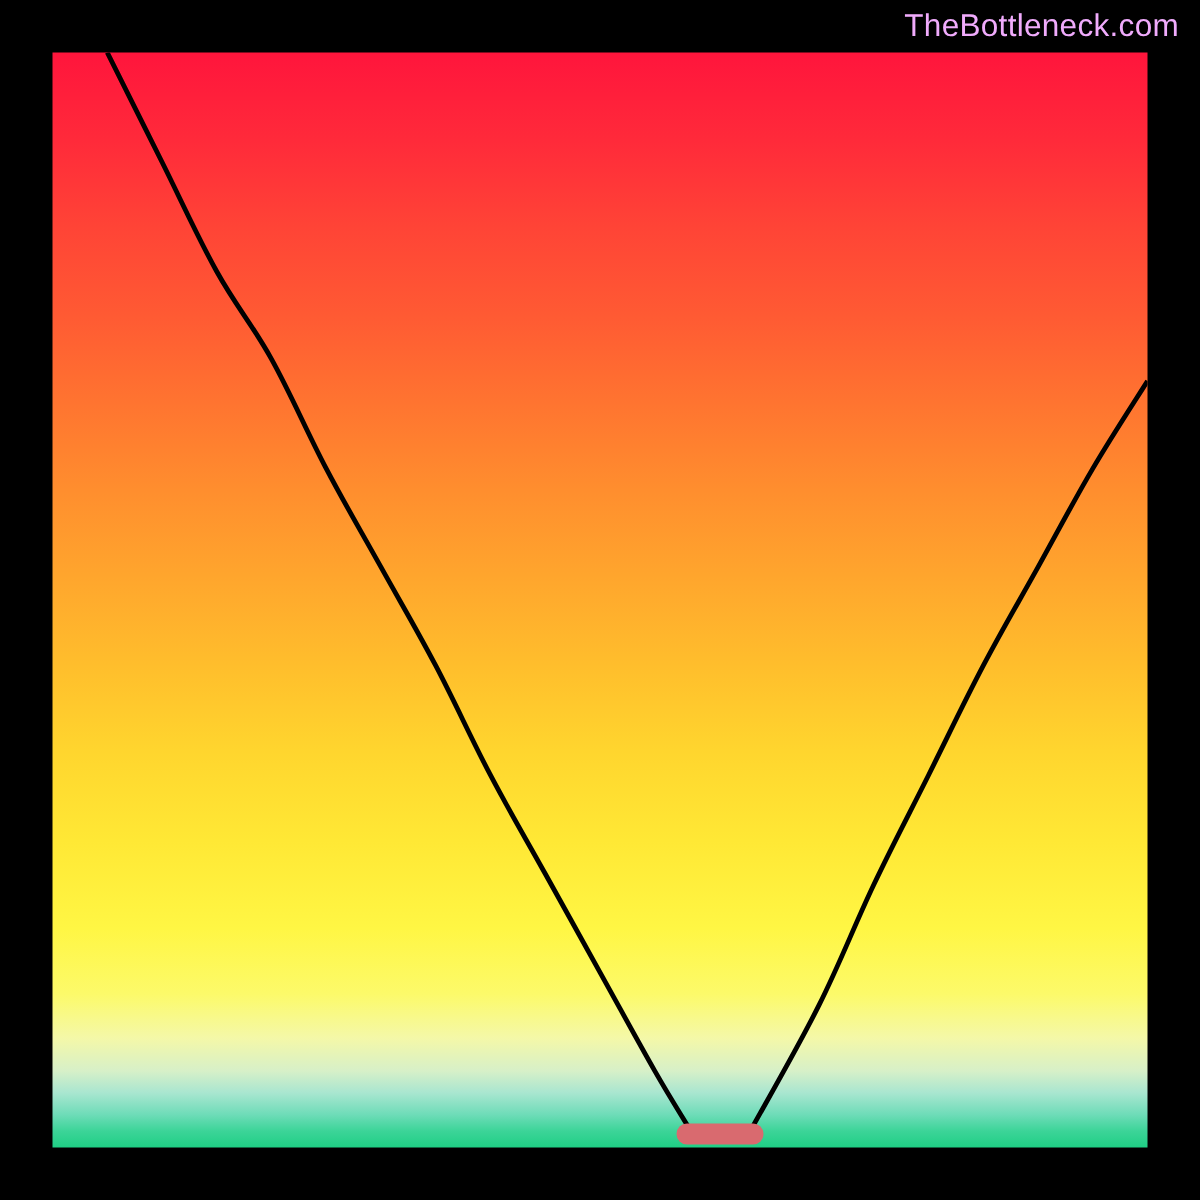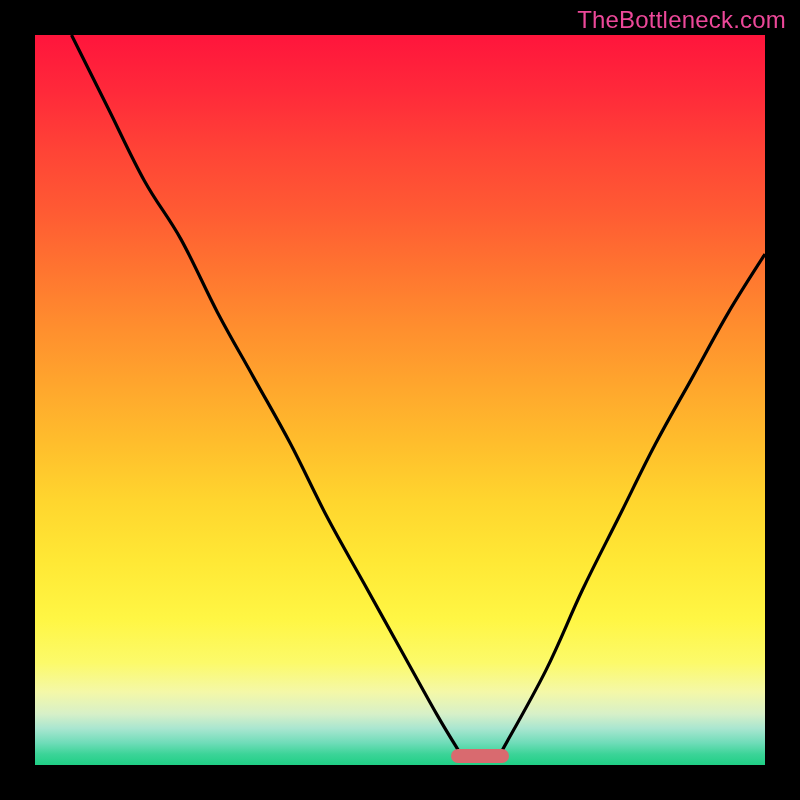--- a/index.html
+++ b/index.html
@@ -55,23 +55,23 @@
     background: #d96a6f;
     border-radius: 8px;
     height: 14px;
     width: 60px;
   }
   .watermark {
     position: absolute;
     top: 6px;
     right: 14px;
     font-family: Arial, Helvetica, sans-serif;
-    font-size: 24px;
+    font-size: 21px;
     font-weight: 500;
-    color: #ec4899;
+    color: #f0abfc;
     letter-spacing: 0.2px;
   }
 </style>
 </head>
 <body>
 
 <div class="chart-container">
   <div class="watermark">TheBottleneck.com</div>
   <div class="plot-area">
     <svg class="curve" viewBox="0 0 730 730" preserveAspectRatio="none">

